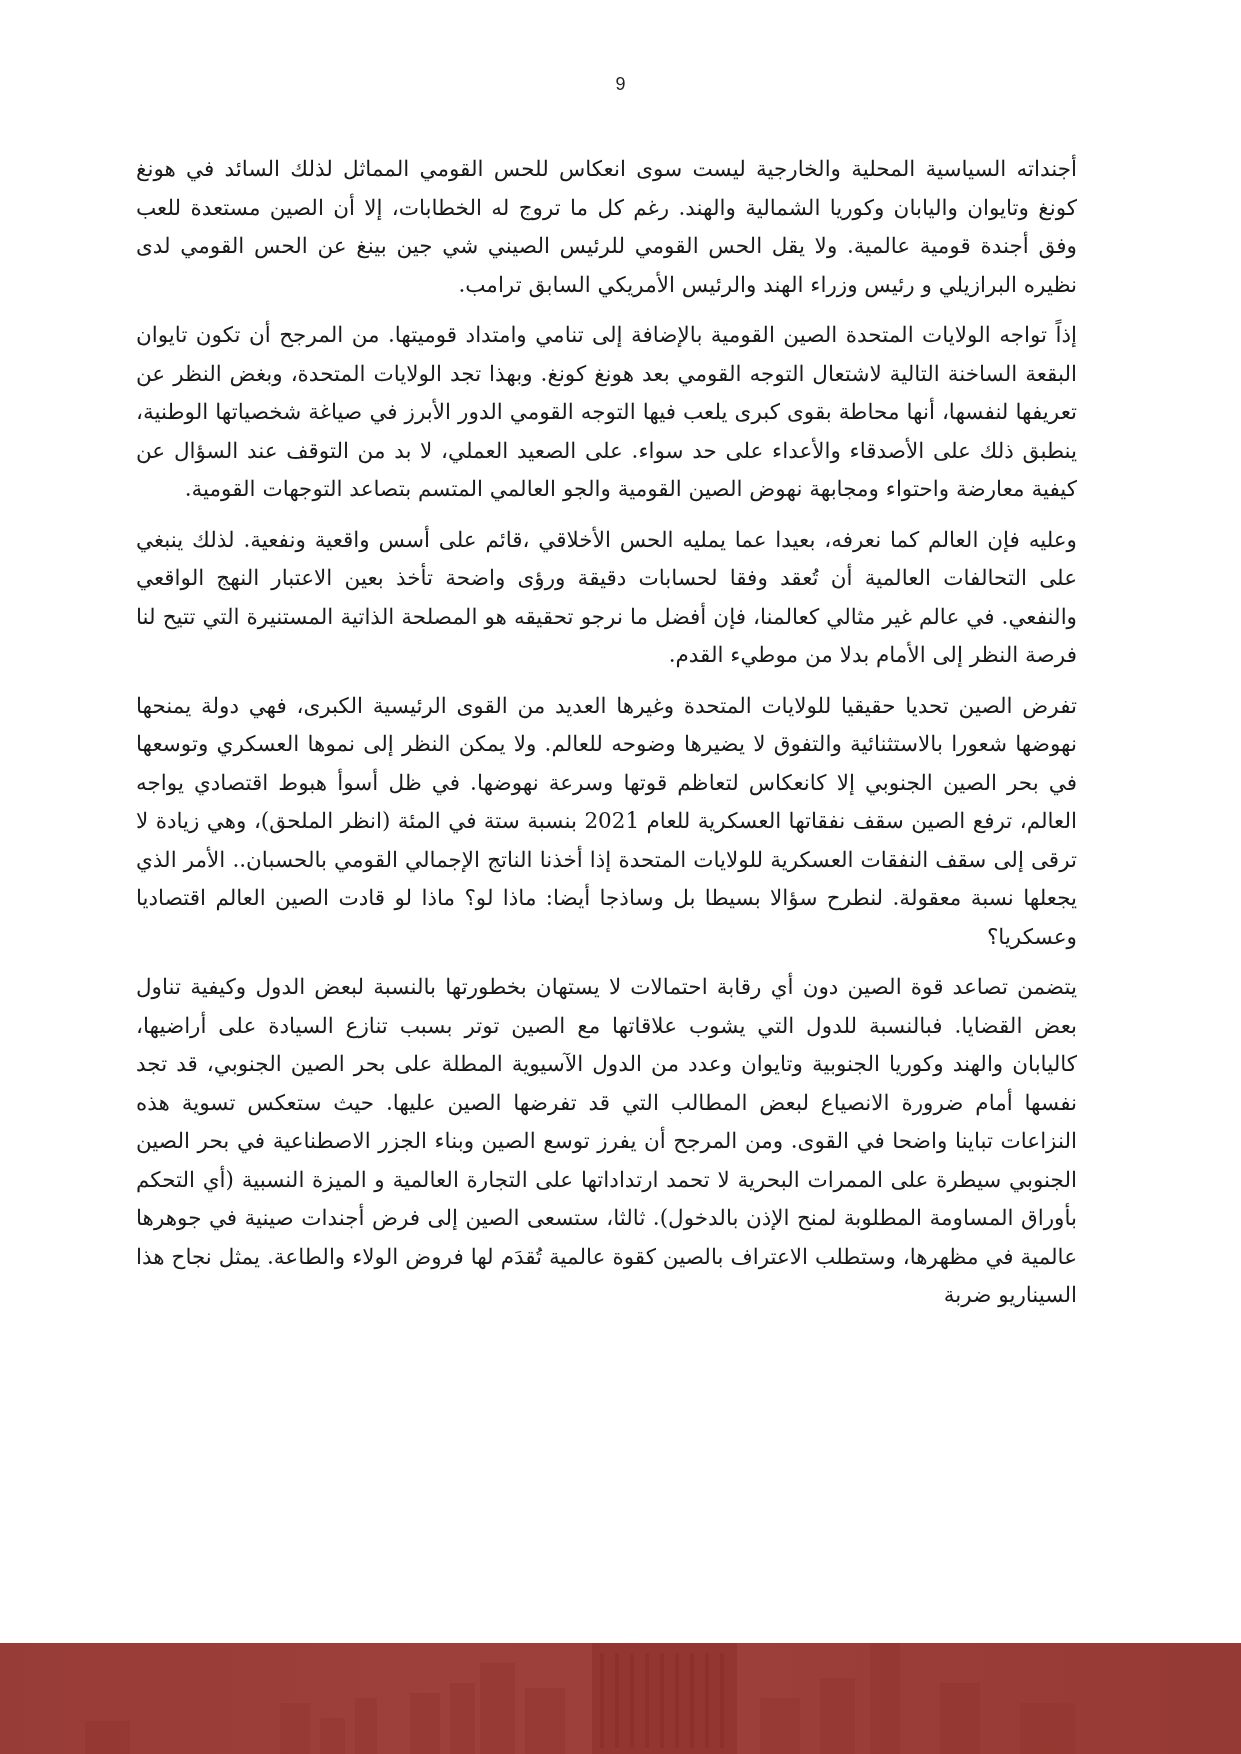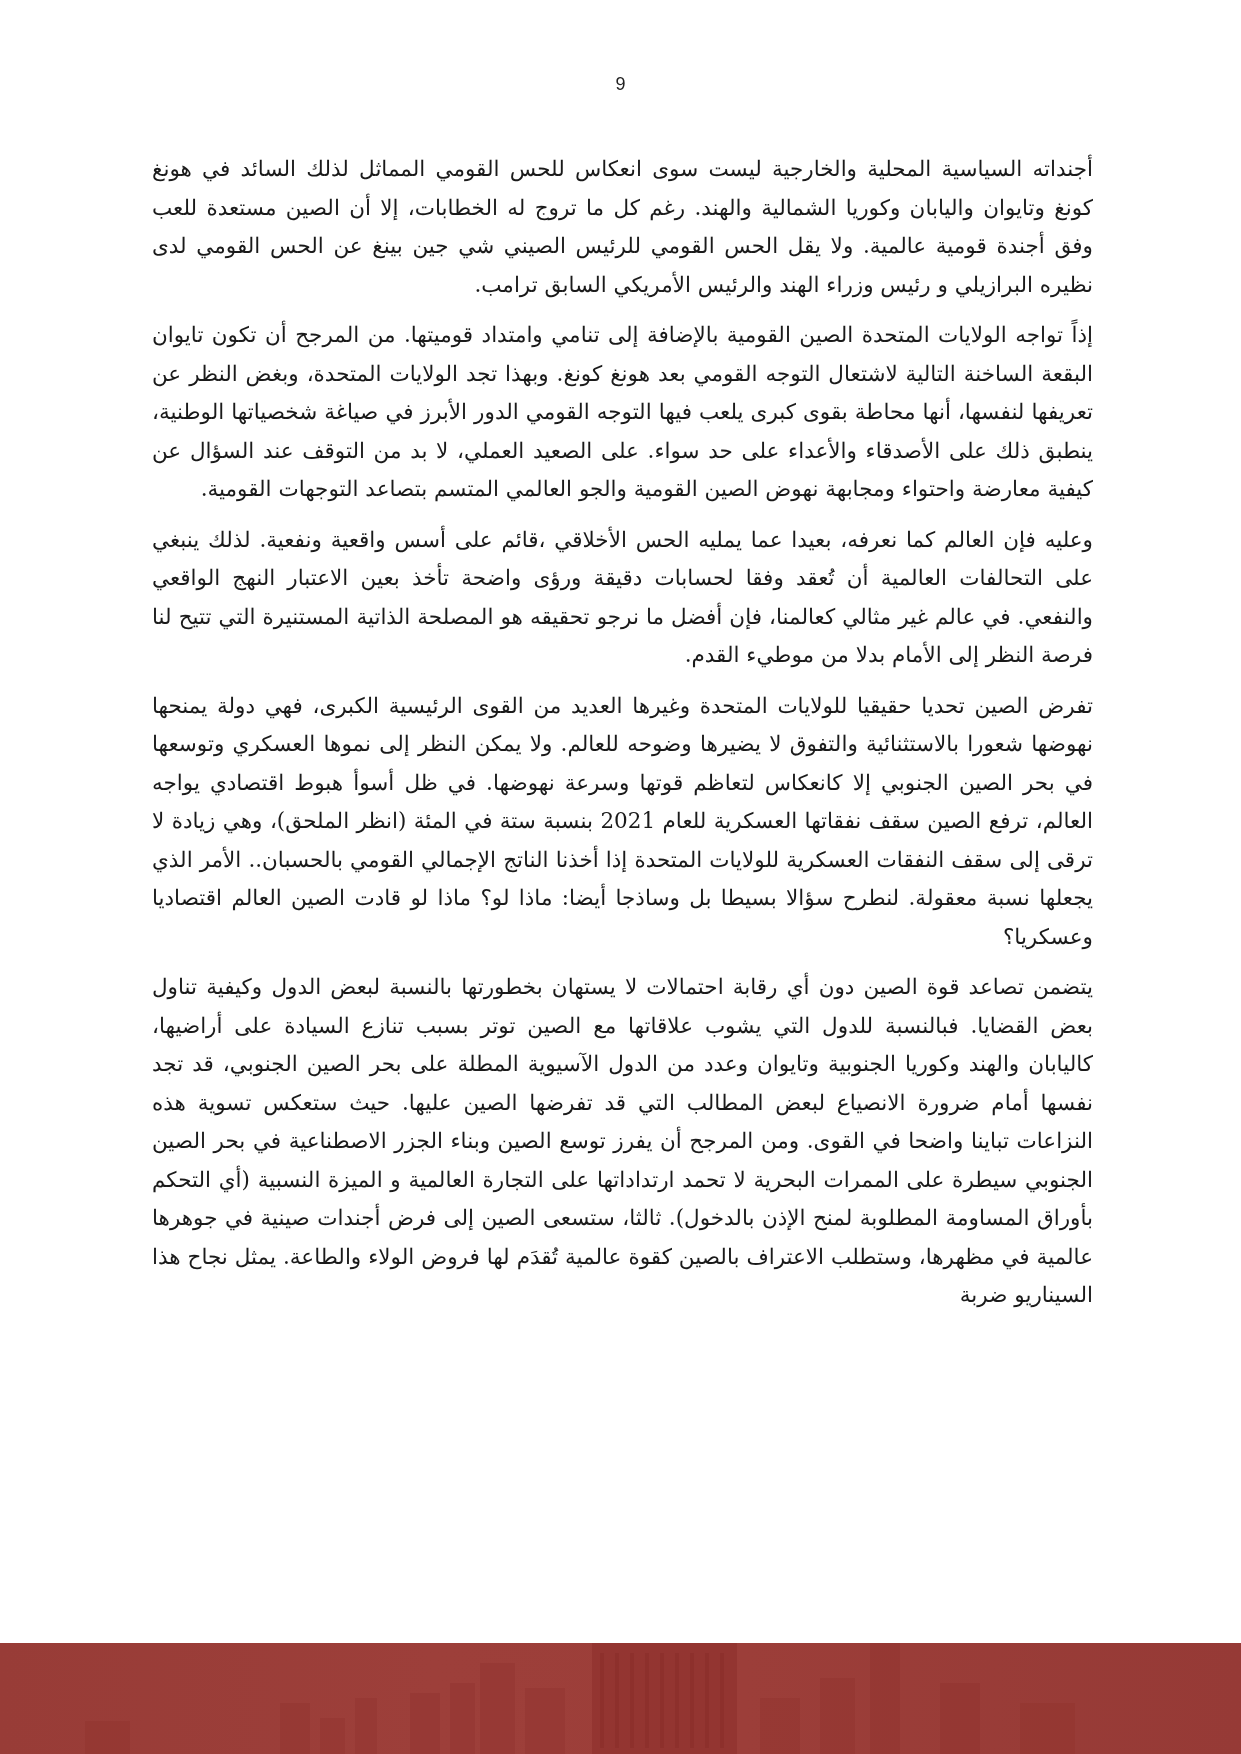--- a/index.html
+++ b/index.html
@@ -21,21 +21,21 @@
       left: 0;
       width: 1241px;
       text-align: center;
       font-family: "Liberation Sans", "DejaVu Sans", sans-serif;
       font-size: 18px;
       color: #222;
     }
     .content {
       position: absolute;
       top: 150px;
-      left: 152px;
+      left: 136px;
       width: 941px;
       direction: rtl;
       text-align: justify;
       text-align-last: right;
     }
     .para {
       margin: 0 0 12px 0;
       font-size: 21.5px;
       line-height: 38.5px;
       text-align: justify;

